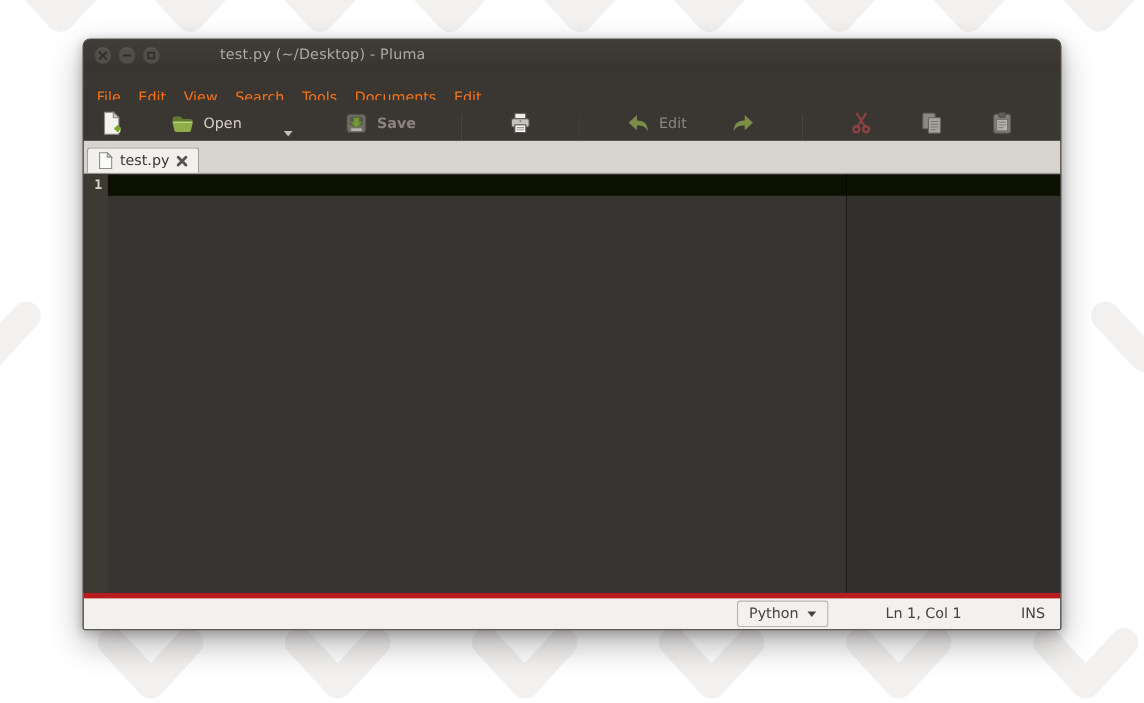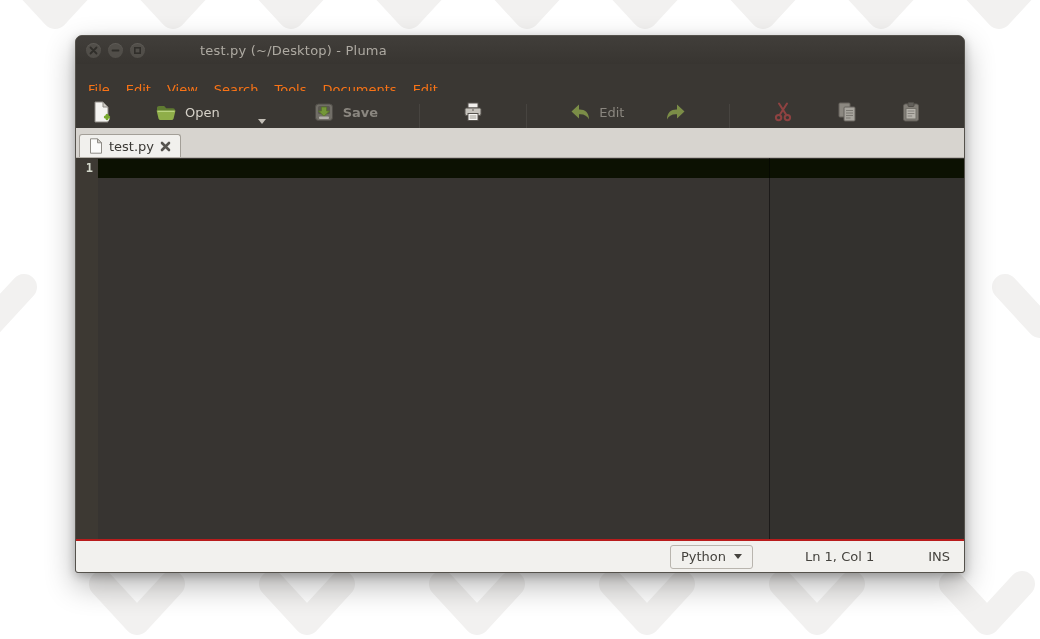--- a/index.html
+++ b/index.html
@@ -66,21 +66,21 @@
     color:#d5d9cc; text-align:right; padding:1px 5px 0 0; line-height:19px;
   }
   .beyond-margin { position:absolute; left:693px; right:0; top:0; bottom:0; background:rgba(0,0,0,.055); z-index:1; }
   .current-line { position:absolute; left:22px; right:0; top:1px; height:19px; background:#0c1102; z-index:2; }
   .margin-line { position:absolute; left:693px; width:1px; top:0; bottom:0; background:rgba(0,0,0,.45); z-index:3; }
   .text-area { position:absolute; left:22px; right:0; top:0; bottom:0; z-index:5; cursor:text;
     font-family:"DejaVu Sans Mono","Liberation Mono",monospace; font-size:12px; color:#d3d7cf; }
 
   
   .statusbar {
-    height:33px; flex:0 0 33px; background:#f2f1ee; border-top:2px solid #b91c1c;
+    height:33px; flex:0 0 33px; background:#f2f1ee; border-top:5px solid #b91c1c;
     display:flex; align-items:center; padding:0 14px 0 10px; color:#45433e; font-size:13px;
   }
   .sb-spacer { flex:1; }
   .sb-btn {
     display:flex; align-items:center; gap:8px; height:24px; padding:0 10px;
     border:1px solid #b9b5ae; border-radius:3px; background:transparent; color:#45433e;
     font-size:13px; font-family:inherit; margin-left:7px;
   }
   .caret-dk { width:0; height:0; border-left:4px solid transparent; border-right:4px solid transparent; border-top:5px solid #45433e; }
   .sb-pos { margin-left:52px; margin-right:54px; white-space:nowrap; }

